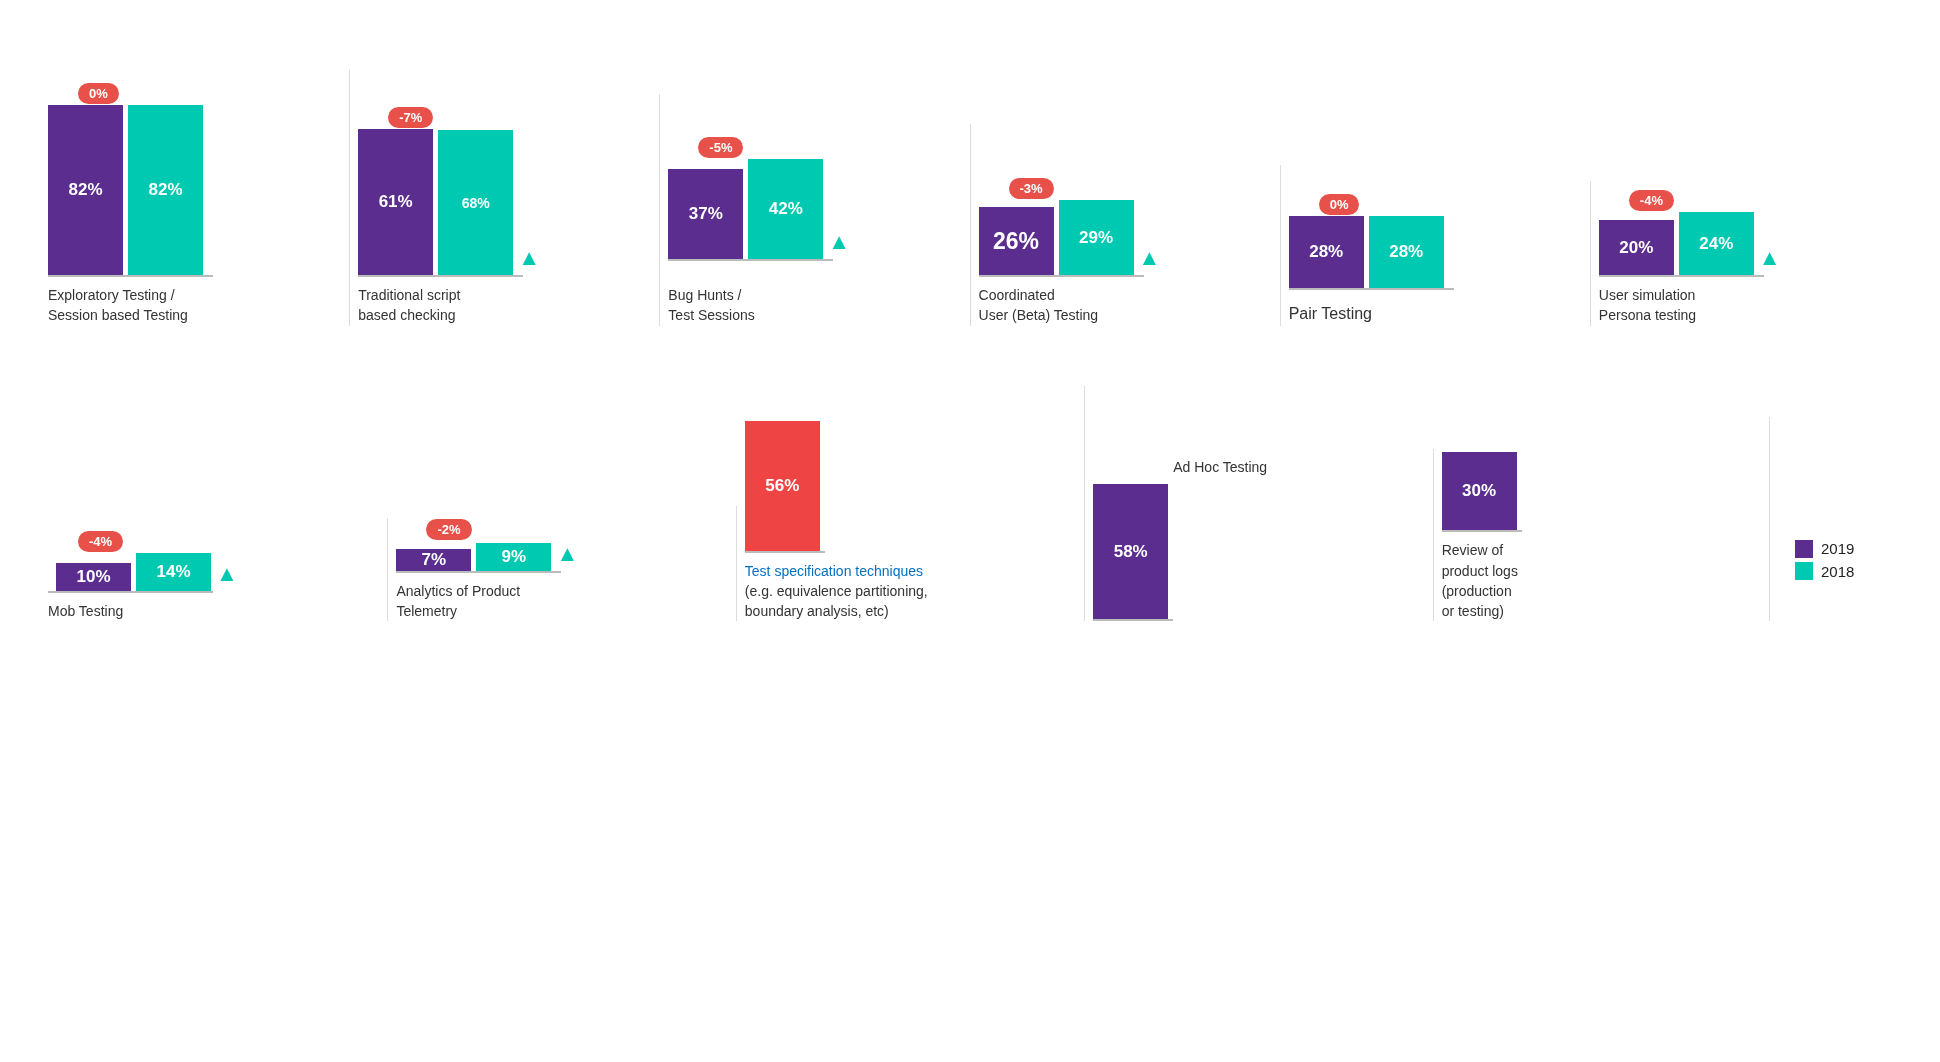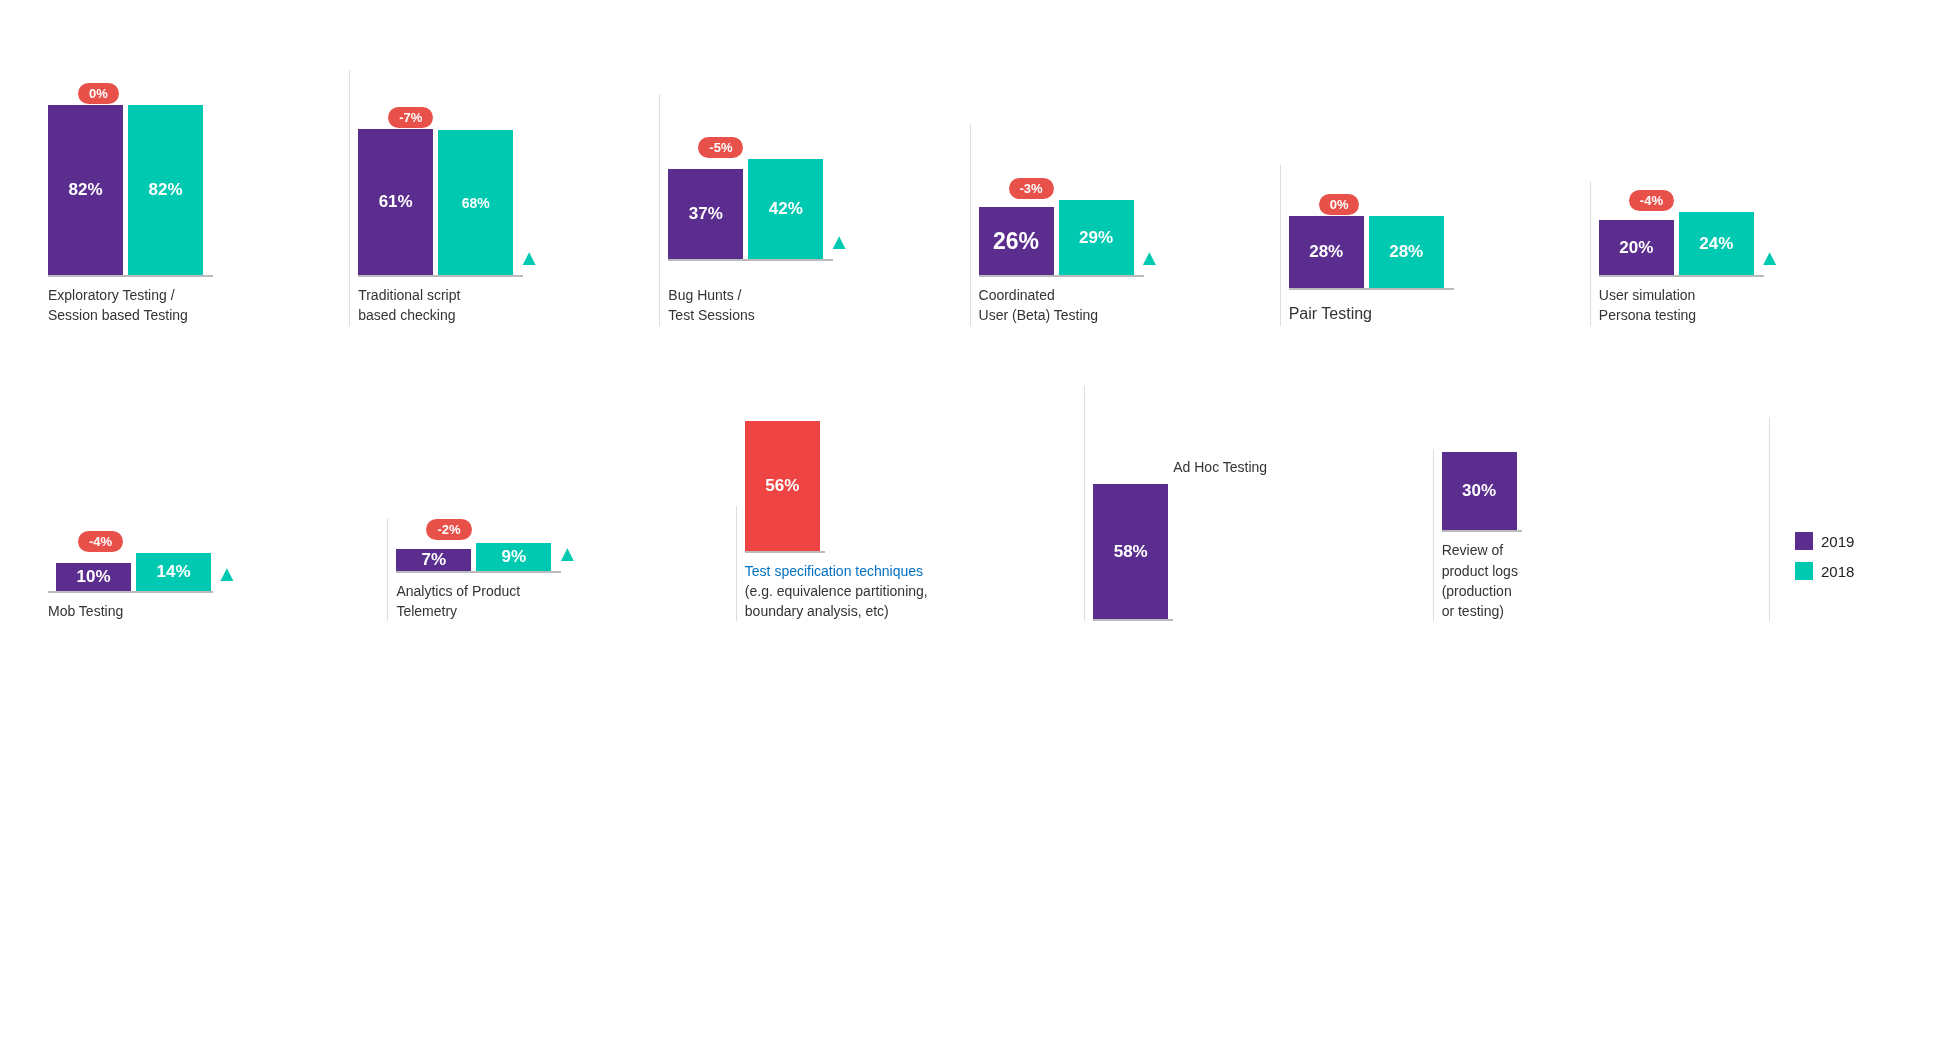--- a/index.html
+++ b/index.html
@@ -156,21 +156,21 @@
             <div style="background: rgb(91, 45, 142); width: 75px; height: 78px; display: flex; align-items: center; justify-content: center; color: rgb(255, 255, 255); font-weight: bold; font-size: 17px;">30%</div>
           </div>
           <div style="width: 80px; height: 2px; background: rgb(187, 187, 187); margin-top: 0px;"></div>
         </div>
         <div style="font-size: 14px; color: rgb(51, 51, 51); line-height: 1.45; margin-top: 8px; max-width: 200px; white-space: pre-line;">Review of
 product logs
 (production
 or testing)</div>
       </div>
       <div style="display: flex; flex-direction: column; justify-content: flex-end; padding-bottom: 35px; padding-left: 25px; min-width: 130px;">
-        <div style="display: flex; align-items: center; gap: 8px; margin-bottom: 12px;">
+        <div style="display: flex; align-items: flex-start; gap: 8px; margin-bottom: 4px;">
           <div style="width: 18px; height: 18px; background: rgb(91, 45, 142);"></div>
           <span style="font-size: 15px;">2019</span>
         </div>
         <div style="display: flex; align-items: center; gap: 8px; margin-bottom: 6px;">
           <div style="width: 18px; height: 18px; background: rgb(0, 201, 177);"></div>
           <span style="font-size: 15px;">2018</span>
         </div>
       </div>
     </div>
   </div>

